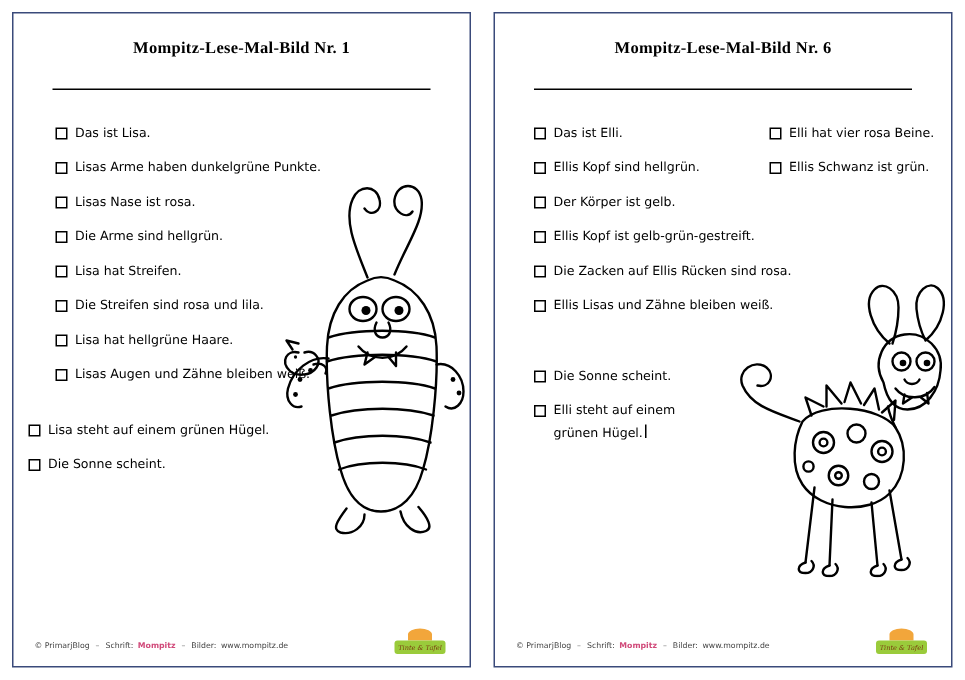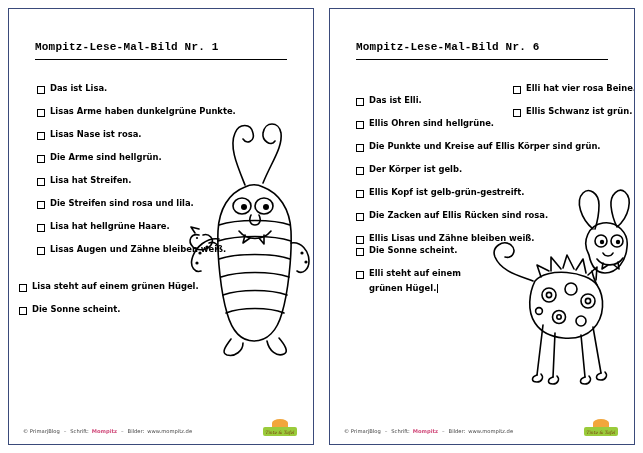--- a/index.html
+++ b/index.html
@@ -30,22 +30,23 @@
     box-sizing: border-box;
     overflow: hidden;
   }
   .sheet.left  { left: 8px; }
   .sheet.right { left: 329px; }
 
   .sheet-title {
     position: absolute;
     left: 26px;
     right: 26px;
-    top: 32px;
-    font-family: Liberation Mono, monospace;
+    top: 17px;
+    text-align: center;
+    font-family: Liberation Serif, serif;
     font-size: 11px;
     font-weight: bold;
     color: #000000;
     letter-spacing: 0.2px;
   }
   .title-rule {
     position: absolute;
     left: 26px;
     right: 26px;
     top: 50px;
@@ -54,24 +55,23 @@
   }
 
   .col {
     position: absolute;
     font-size: 8.4px;
     color: #000;
     line-height: 1.25;
   }
   .line {
     display: flex;
-    align-items: flex-end;
+    align-items: center;
     margin-bottom: 12.5px;
     white-space: nowrap;
-    font-weight: bold;
   }
   .line.tight { margin-bottom: 4px; }
   .box {
     display: inline-block;
     width: 6px;
     height: 6px;
     border: 0.8px solid #000;
     margin-right: 5px;
     margin-top: 1.5px;
     flex: none;
@@ -258,32 +258,28 @@
       <div class="logo-grass"></div>
       <div class="logo-word">Tinte &amp;  Tafel</div>
     </div>
   </div>
 
   <div class="sheet right">
 
     <div class="sheet-title">Mompitz-Lese-Mal-Bild Nr. 6</div>
     <div class="title-rule"></div>
 
-    <div class="col" style="left:26px; top:86px; width:160px;">
+    <div class="col" style="left:26px; top:74px; width:160px;">
       <div class="line">
         <span class="box"></span>
         <span class="txt">Das ist Elli.</span>
       </div>
       <div class="line">
         <span class="box"></span>
-        <span class="txt">Ellis Ohren sind hellgrüne.</span>
-      </div>
-      <div class="line">
-        <span class="box"></span>
-        <span class="txt">Die Punkte und Kreise  auf Ellis Körper sind grün.</span>
+        <span class="txt">Ellis Kopf sind hellgrün.</span>
       </div>
       <div class="line">
         <span class="box"></span>
         <span class="txt">Der Körper  ist gelb.</span>
       </div>
       <div class="line">
         <span class="box"></span>
         <span class="txt">Ellis Kopf ist gelb-grün-gestreift.</span>
       </div>
       <div class="line">

